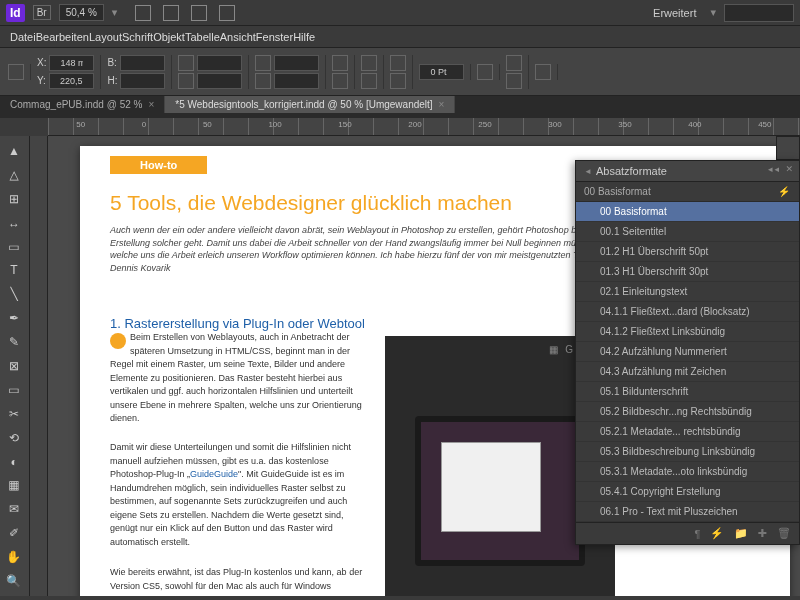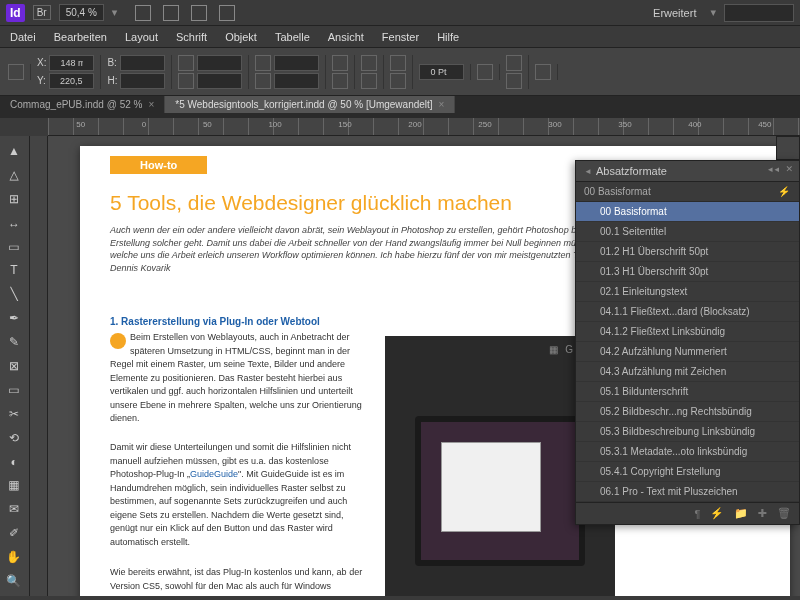--- a/index.html
+++ b/index.html
@@ -6,21 +6,21 @@
 body{background:#3a3a3a;width:800px;height:600px;overflow:hidden;color:#ccc;font-size:11px}
 .top-bar{height:26px;background:#3a3a3a;display:flex;align-items:center;padding:0 6px;gap:8px;border-bottom:1px solid #222}
 .id-logo{background:#6d28d9;color:#fff;font-weight:bold;padding:2px 4px;font-size:12px;border-radius:2px}
 .br-logo{border:1px solid #666;padding:1px 3px;font-size:10px}
 .zoom{background:#2a2a2a;border:1px solid #555;padding:2px 6px;font-size:10px}
 .top-icons{display:flex;gap:12px;margin-left:10px}
 .top-icons span{width:16px;height:16px;display:inline-block;border:1px solid #888}
 .spacer{flex:1}
 .erweitert{font-size:11px;padding:2px 6px}
 .search-top{width:70px;height:18px;background:#2a2a2a;border:1px solid #555}
-.menu-bar{height:22px;background:#3a3a3a;display:flex;align-items:center;padding:0 10px;gap:18px;border-bottom:1px solid #222}
+.menu-bar{height:22px;background:#3a3a3a;display:flex;align-items:center;padding:0 10px;border-bottom:1px solid #222}
 .menu-bar span{font-size:11px;color:#ddd;cursor:pointer}
 .control-panel{height:48px;background:#444;border-bottom:1px solid #222;display:flex;align-items:center;padding:0 8px;gap:6px;font-size:10px}
 .cp-group{display:flex;flex-direction:column;gap:2px;border-right:1px solid #333;padding-right:6px}
 .cp-row{display:flex;align-items:center;gap:3px}
 .cp-input{width:45px;height:16px;background:#2a2a2a;border:1px solid #555;font-size:9px;color:#ccc;padding:0 10px}
 .cp-icon{width:16px;height:16px;border:1px solid #666;display:inline-block}
 .tab-bar{height:22px;background:#2a2a2a;display:flex;align-items:flex-start}
 .tab{padding:3px 10px;font-size:10px;color:#aaa;background:#2a2a2a;border-right:1px solid #444;cursor:pointer}
 .tab.active{background:#555;color:#ddd}
 .tab-close{margin-left:6px;color:#888}
@@ -29,21 +29,21 @@
 .ruler-labels{position:absolute;top:2px;left:0;right:0;display:flex;justify-content:space-around;font-size:8px;color:#aaa}
 .workspace{display:flex;height:460px}
 .tool-sidebar{width:30px;background:#444;display:flex;flex-direction:column;gap:2px;padding:4px 2px;border-right:1px solid #222}
 .tool{width:24px;height:22px;border:1px solid transparent;display:flex;align-items:center;justify-content:center;font-size:12px;color:#ccc;cursor:pointer}
 .canvas-area{flex:1;background:#4a4a4a;position:relative;overflow:hidden}
 .ruler-v{position:absolute;left:0;top:0;width:18px;height:100%;background:#444;border-right:1px solid #222}
 .page{position:absolute;left:50px;top:10px;width:710px;height:500px;background:#fff;box-shadow:0 2px 8px rgba(0,0,0,0.5)}
 .howto{position:absolute;left:30px;top:10px;background:#f5a623;color:#fff;padding:3px 30px;font-size:11px;font-weight:bold}
 .page-title{position:absolute;left:30px;top:45px;font-size:21px;color:#f5a623;font-weight:normal}
 .intro{position:absolute;left:30px;top:78px;right:30px;font-size:9px;color:#444;font-style:italic;line-height:1.4}
-.section-title{position:absolute;left:30px;top:170px;font-size:10px;color:#1e5fa8;font-weight:bold}
+.section-title{position:absolute;left:30px;top:170px;font-size:13px;color:#1e5fa8;font-weight:normal}
 .body-text{position:absolute;left:30px;top:185px;width:260px;font-size:9px;color:#333;line-height:1.5}
 .orange-icon{width:16px;height:16px;background:#f5a623;border-radius:50%;float:left;margin-right:4px;margin-top:2px}
 .body-text2{position:absolute;left:30px;top:295px;width:260px;font-size:9px;color:#333;line-height:1.5}
 .body-text3{position:absolute;left:30px;top:420px;width:260px;font-size:9px;color:#333;line-height:1.5}
 .link{color:#1e5fa8}
 .screenshot-img{position:absolute;left:305px;top:190px;width:230px;height:260px;background:#2a2a2a}
 .guide-label{position:absolute;right:8px;top:8px;color:#888;font-size:10px;letter-spacing:2px}
 .monitor{position:absolute;left:30px;top:80px;width:170px;height:150px;background:#3a2838;border:6px solid #1a1a1a;border-radius:4px}
 .monitor-inner{position:absolute;left:20px;top:20px;width:100px;height:90px;background:#f0f0f0;border:1px solid #999}
 .panel{position:absolute;right:0;top:160px;width:225px;background:#3a3a3a;border:1px solid #222;box-shadow:-2px 2px 8px rgba(0,0,0,0.4)}
@@ -241,20 +241,21 @@
     <div class="style-item">00.1 Seitentitel</div>
     <div class="style-item">01.2 H1 Überschrift 50pt</div>
     <div class="style-item">01.3 H1 Überschrift 30pt</div>
     <div class="style-item">02.1 Einleitungstext</div>
     <div class="style-item">04.1.1 Fließtext...dard (Blocksatz)</div>
     <div class="style-item">04.1.2 Fließtext Linksbündig</div>
     <div class="style-item">04.2 Aufzählung Nummeriert</div>
     <div class="style-item">04.3 Aufzählung mit Zeichen</div>
     <div class="style-item">05.1 Bildunterschrift</div>
     <div class="style-item">05.2 Bildbeschr...ng Rechtsbündig</div>
+    <div class="style-item">05.2.1 Metadate... rechtsbündig</div>
     <div class="style-item">05.3 Bildbeschreibung Linksbündig</div>
     <div class="style-item">05.3.1 Metadate...oto linksbündig</div>
     <div class="style-item">05.4.1 Copyright Erstellung</div>
     <div class="style-item">06.1 Pro - Text mit Pluszeichen</div>
 
   </div>
   <div class="panel-footer">
     <span>¶</span>
     <span>⚡</span>
     <span>📁</span>

